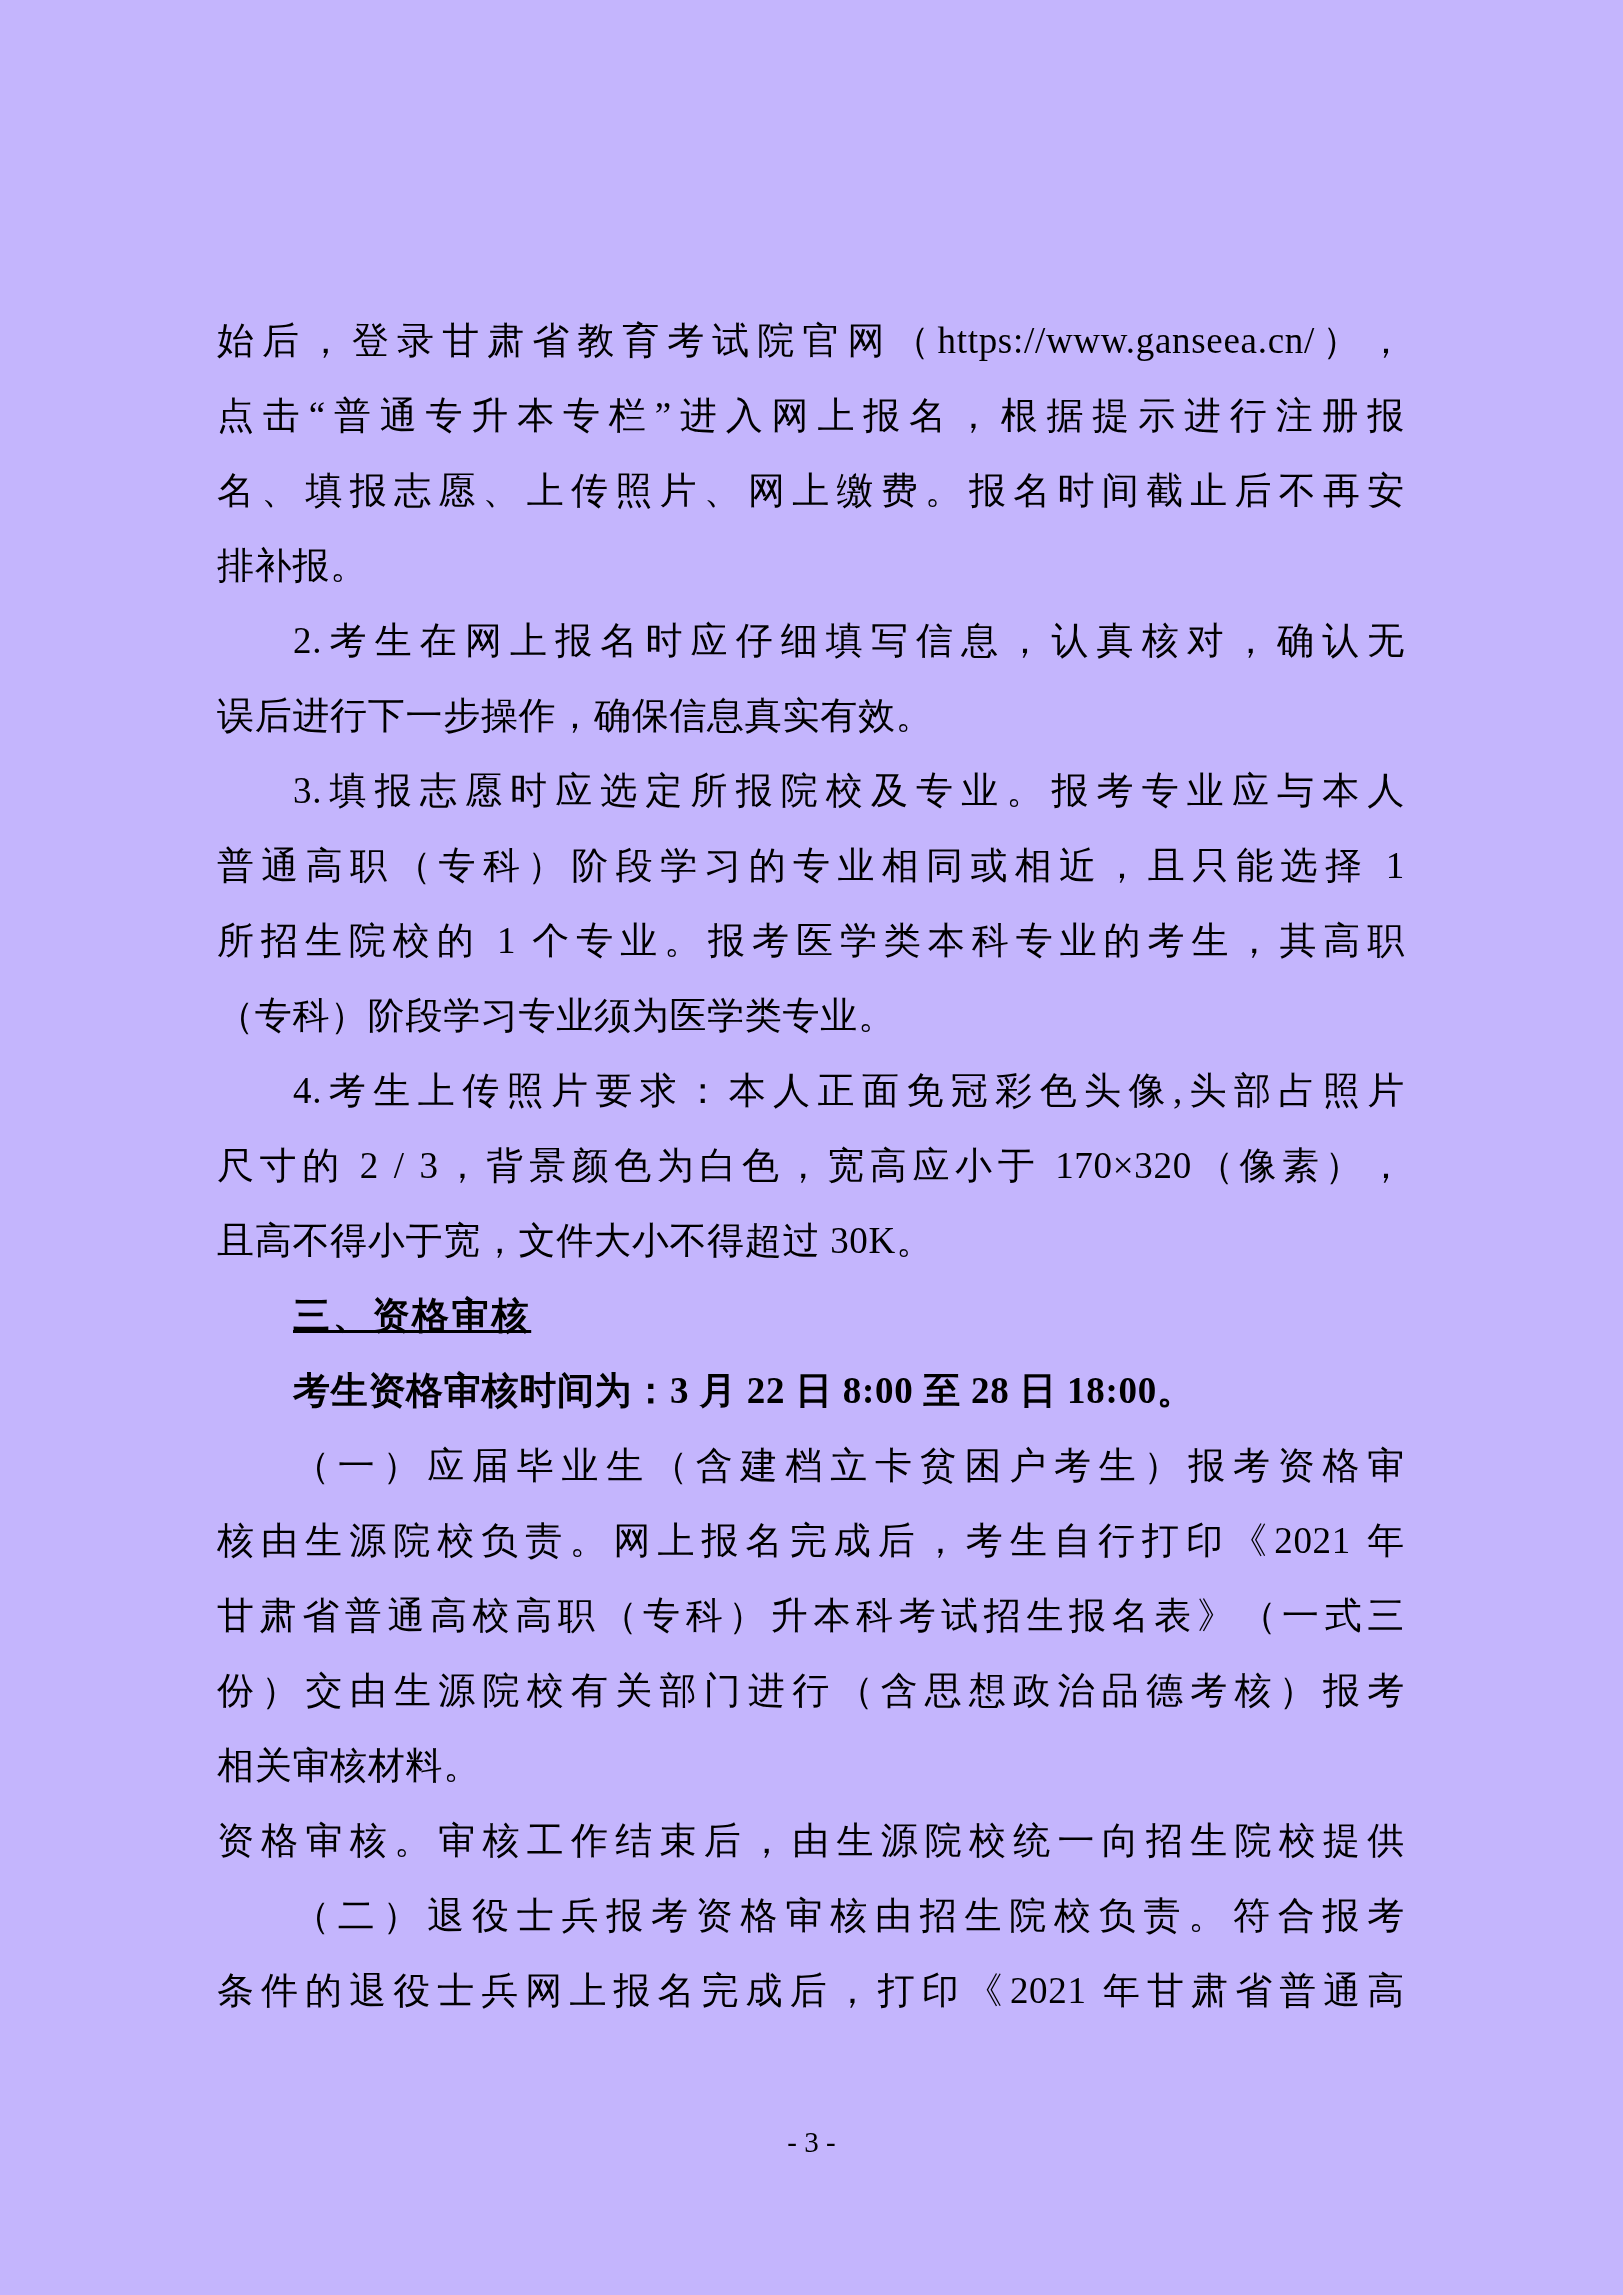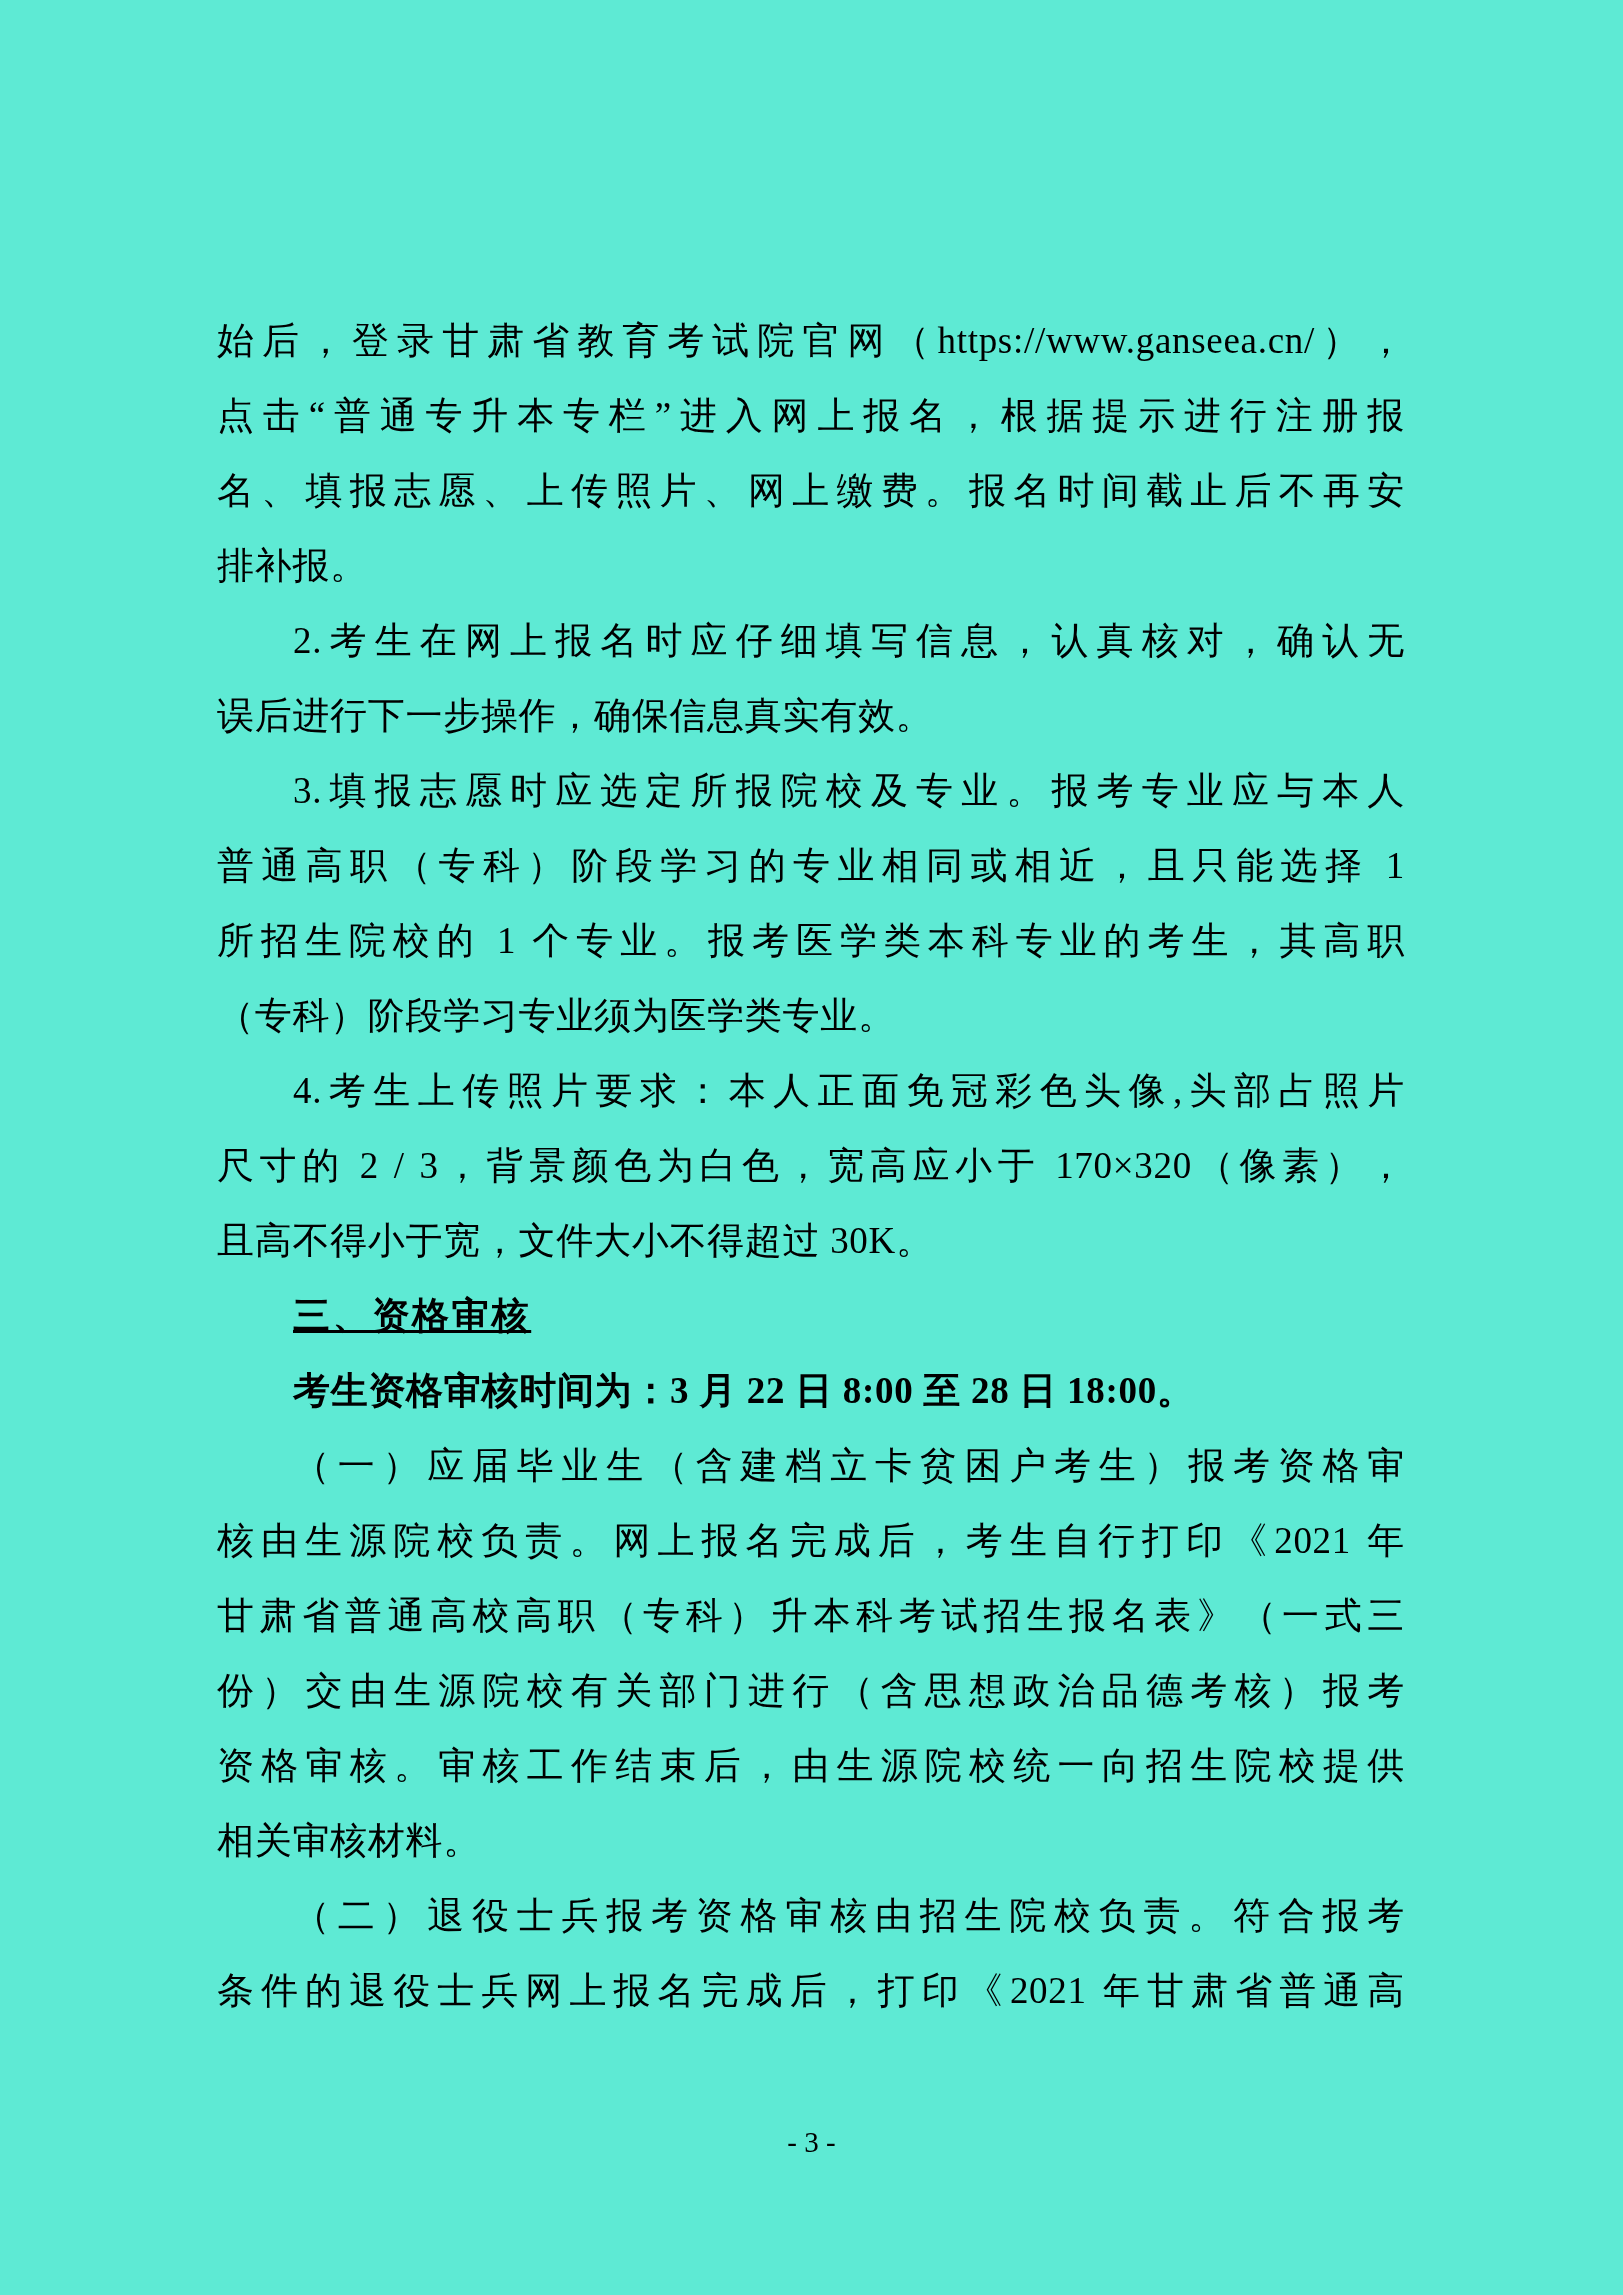--- a/index.html
+++ b/index.html
@@ -4,21 +4,21 @@
 <style>
   html, body {
     margin: 0;
     padding: 0;
     background: #ffffff;
   }
   .page {
     position: relative;
     width: 1623px;
     height: 2295px;
-    background: #5eead4;
+    background: #c4b5fd;
     overflow: hidden;
     font-family: "Liberation Serif", "DejaVu Serif", serif;
     color: #000000;
   }
   .text-block {
     position: absolute;
     left: 217px;
     top: 303px;
     width: 1188px;
   }
@@ -74,20 +74,20 @@
       <div class="line">（专科）阶段学习专业须为医学类专业。</div>
       <div class="line justify indent">4.考生上传照片要求：本人正面免冠彩色头像,头部占照片</div>
       <div class="line justify">尺寸的 2 / 3，背景颜色为白色，宽高应小于 170×320（像素），</div>
       <div class="line">且高不得小于宽，文件大小不得超过 30K。</div>
       <div class="line indent bold heading">三、资格审核</div>
       <div class="line indent bold">考生资格审核时间为：3 月 22 日 8:00 至 28 日 18:00。</div>
       <div class="line justify indent">（一）应届毕业生（含建档立卡贫困户考生）报考资格审</div>
       <div class="line justify">核由生源院校负责。网上报名完成后，考生自行打印《2021 年</div>
       <div class="line justify">甘肃省普通高校高职（专科）升本科考试招生报名表》（一式三</div>
       <div class="line justify">份）交由生源院校有关部门进行（含思想政治品德考核）报考</div>
+      <div class="line">相关审核材料。</div>
       <div class="line justify">资格审核。审核工作结束后，由生源院校统一向招生院校提供</div>
-      <div class="line">相关审核材料。</div>
       <div class="line justify indent">（二）退役士兵报考资格审核由招生院校负责。符合报考</div>
       <div class="line justify">条件的退役士兵网上报名完成后，打印《2021 年甘肃省普通高</div>
     </div>
   <div class="footer">- 3 -</div>
 </div>
 
 
 </body></html>

